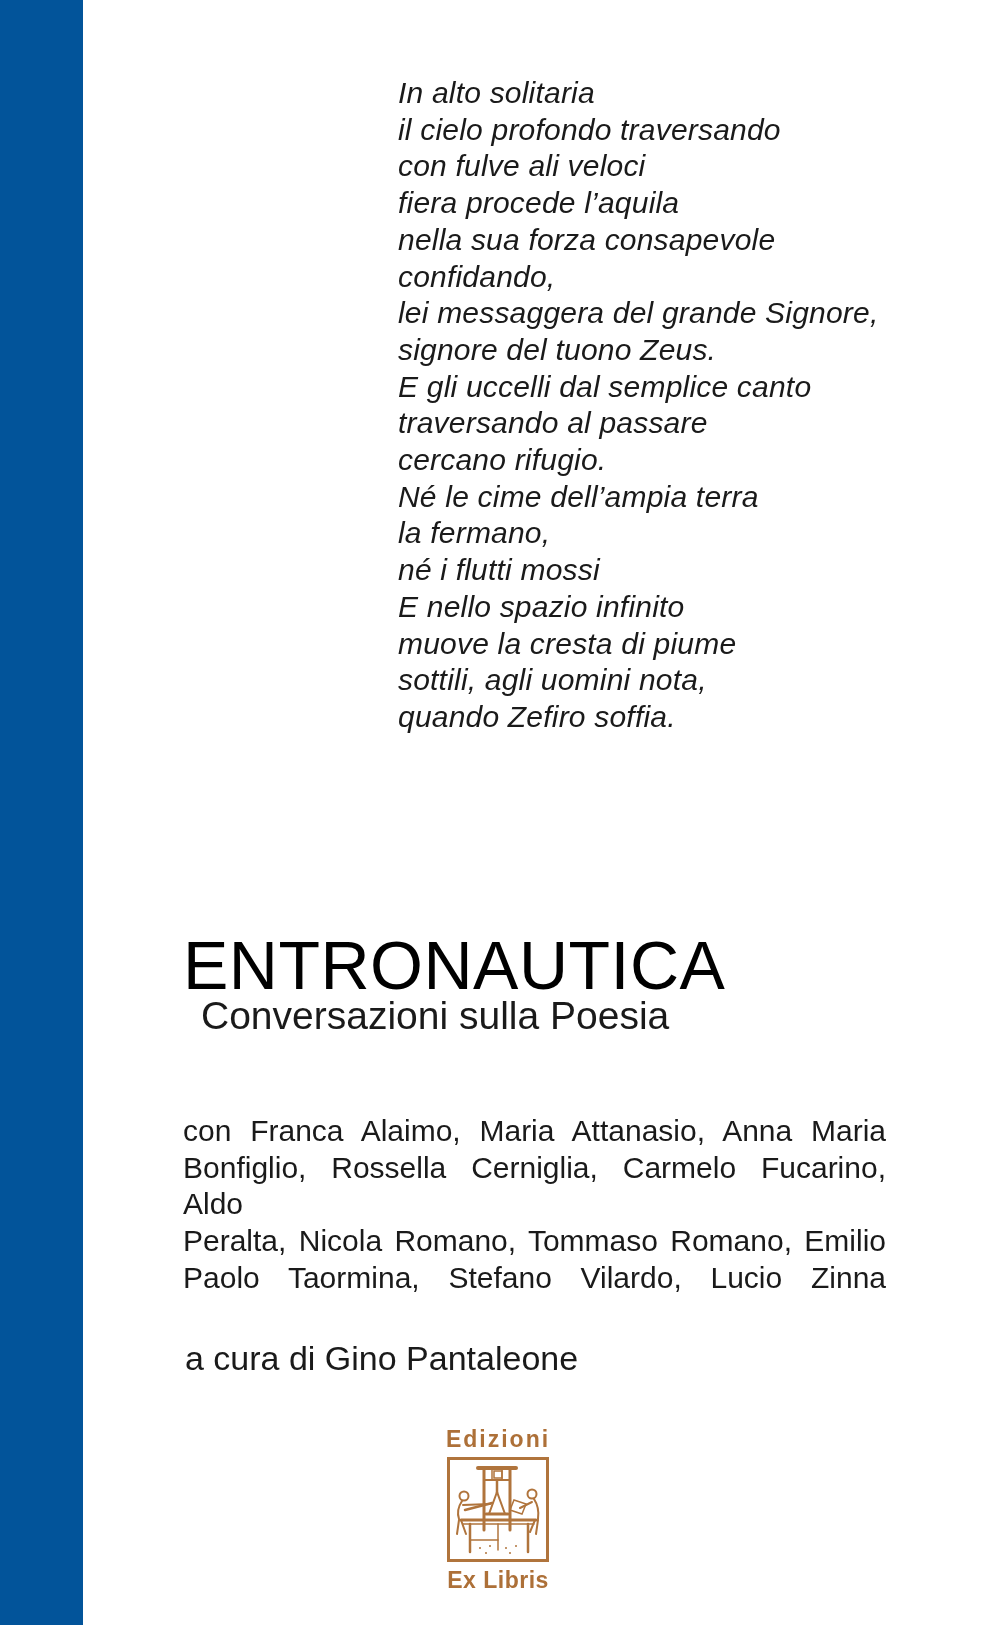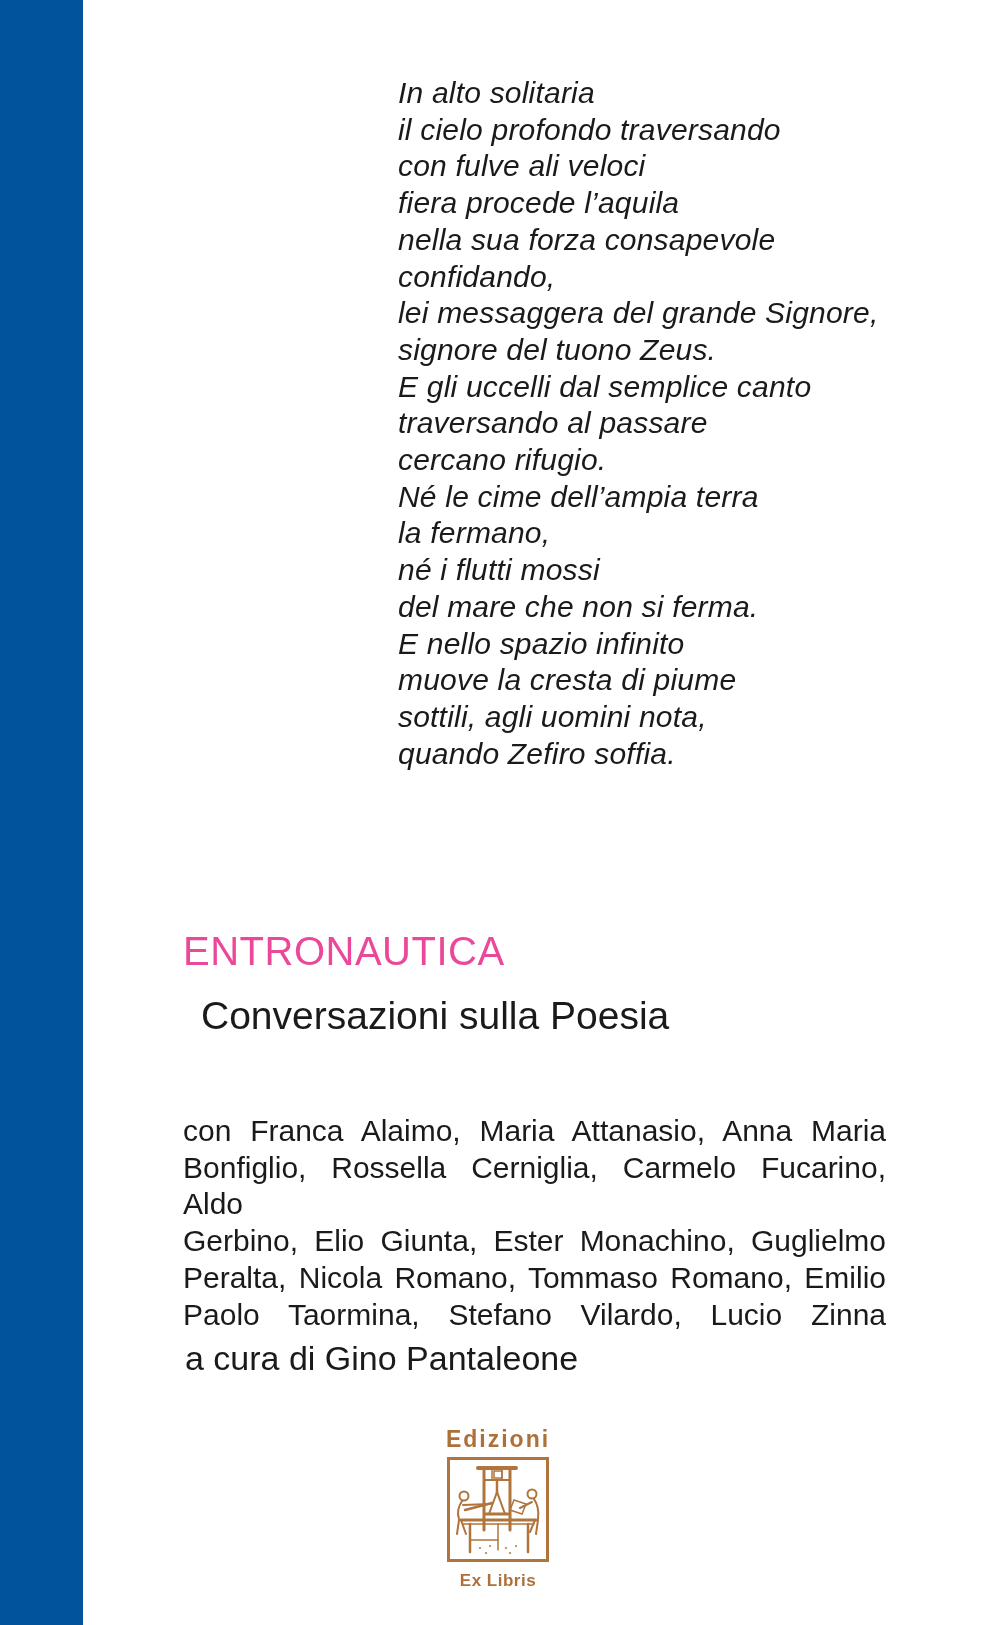--- a/index.html
+++ b/index.html
@@ -31,24 +31,24 @@
     position: absolute;
     left: 413px; top: 860px;
     font-style: italic;
     font-size: 31px;
     line-height: 1;
     white-space: nowrap;
   }
   .title {
     position: absolute;
     left: 183px; top: 931px;
-    font-size: 40px;
+    font-size: 68px;
     line-height: 1;
     letter-spacing: 0.5px;
-    color: #ec4899;
+    color: #000000;
     white-space: nowrap;
   }
   .subtitle {
     position: absolute;
     left: 201px; top: 996px;
     font-size: 39px;
     line-height: 1;
     white-space: nowrap;
   }
   .contributors {
@@ -88,21 +88,21 @@
   .pub-box {
     margin-top: 6px;
     width: 96px; height: 99px;
     border: 3px solid #b0743c;
     box-sizing: content-box;
   }
   .pub-box svg { display: block; width: 96px; height: 99px; }
   .pub-bottom {
     margin-top: 6px;
     font-weight: bold;
-    font-size: 17px;
+    font-size: 23px;
     line-height: 25px;
     letter-spacing: 0.5px;
     white-space: nowrap;
     text-align: center;
   }
 </style>
 </head>
 <body>
 
 <div class="page">
@@ -117,36 +117,34 @@
       <div class="poem-line">nella sua forza consapevole</div>
       <div class="poem-line">confidando,</div>
       <div class="poem-line">lei messaggera del grande Signore,</div>
       <div class="poem-line">signore del tuono Zeus.</div>
       <div class="poem-line">E gli uccelli dal semplice canto</div>
       <div class="poem-line">traversando al passare</div>
       <div class="poem-line">cercano rifugio.</div>
       <div class="poem-line">Né le cime dell’ampia terra</div>
       <div class="poem-line">la fermano,</div>
       <div class="poem-line">né i flutti mossi</div>
-      <div class="poem-line">del mare che non si ferma.</div>
       <div class="poem-line">E nello spazio infinito</div>
       <div class="poem-line">muove la cresta di piume</div>
       <div class="poem-line">sottili, agli uomini nota,</div>
       <div class="poem-line">quando Zefiro soffia.</div>
     </div>
 
 
   <div class="title">ENTRONAUTICA</div>
 
   <div class="subtitle">Conversazioni sulla Poesia</div>
 
   <div class="contributors">
       <div class="line">con Franca Alaimo, Maria Attanasio, Anna Maria</div>
       <div class="line">Bonfiglio, Rossella Cerniglia, Carmelo Fucarino, Aldo</div>
-      <div class="line">Gerbino, Elio Giunta, Ester Monachino, Guglielmo</div>
       <div class="line">Peralta, Nicola Romano, Tommaso Romano, Emilio</div>
       <div class="line">Paolo Taormina, Stefano Vilardo, Lucio Zinna</div>
     </div>
 
   <div class="curator">a cura di Gino Pantaleone</div>
 
   <div class="publisher">
     <div class="pub-top">Edizioni</div>
     <div class="pub-box">
       <svg viewBox="0 0 96 99" xmlns="http://www.w3.org/2000/svg">

